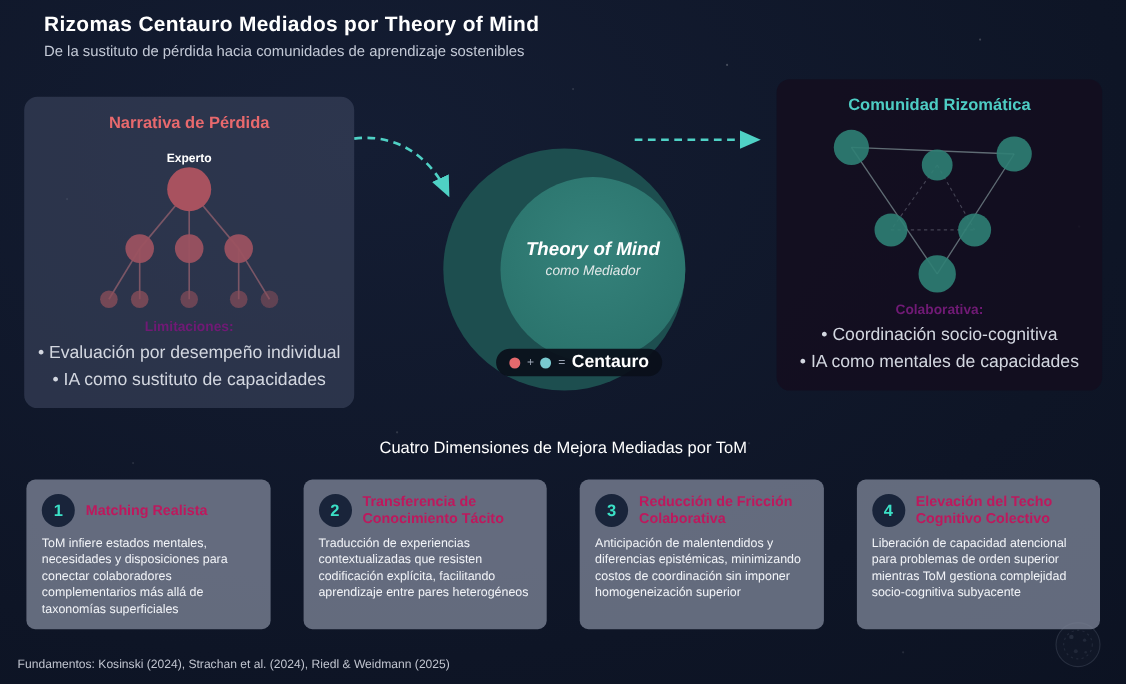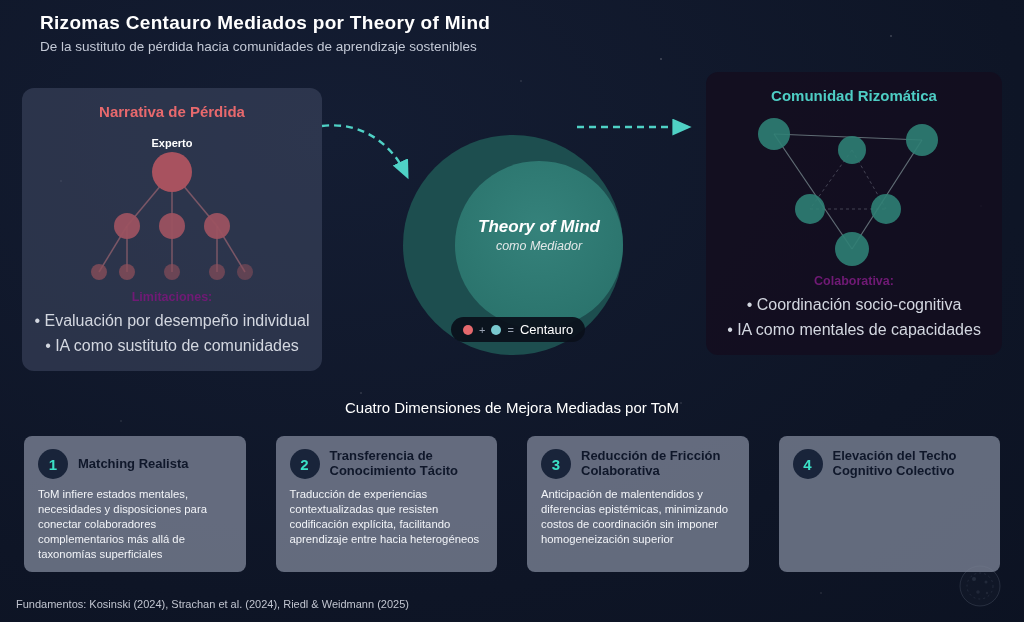--- a/index.html
+++ b/index.html
@@ -41,33 +41,33 @@
     display:flex;flex-direction:column;align-items:center;justify-content:center;
     text-align:center;padding-bottom:20px;box-sizing:border-box;}
   .tom-title{font-size:17px;font-weight:bold;}
   .tom-sub{font-size:12.5px;color:#e2e8e8;margin-top:2px;}
   .legend{position:absolute;left:451px;top:317px;height:25px;padding:0 12px;border-radius:13px;
     background:rgba(10,15,26,.92);display:flex;align-items:center;gap:6px;font-size:11px;z-index:4;}
   .dot{width:10px;height:10px;border-radius:50%;display:inline-block;}
   .dot-red{background:#e5696d;}
   .dot-teal{background:#79c9cf;}
   .legend .op{color:#9aa3b2;}
-  .legend .lbl{color:#fff;font-weight:normal;font-size:13px;}
+  .legend .lbl{color:#fff;font-weight:bold;font-size:16px;}
 
   .dims-heading{position:absolute;top:399px;left:0;width:100%;text-align:center;
     font-size:15px;font-weight:normal;z-index:2;}
   .cards{position:absolute;left:24px;top:436px;width:976px;display:grid;
     grid-template-columns:repeat(4,1fr);gap:30px;z-index:3;}
   .card{background:rgba(121,129,148,.8);border-radius:8px;padding:13px 14px;
     height:136px;box-sizing:border-box;}
   .card-head{display:flex;align-items:center;gap:10px;}
   .num{width:30px;height:30px;border-radius:50%;background:#19243a;color:#3be0c6;
     font-weight:bold;font-size:15px;display:flex;align-items:center;justify-content:center;
     flex:0 0 30px;}
-  .card-title{color:#0f172a;font-weight:bold;font-size:13px;line-height:1.15;}
+  .card-title{color:#be185d;font-weight:bold;font-size:13px;line-height:1.15;}
   .card-body{margin-top:8px;font-size:11.3px;line-height:1.32;color:#f2f4f8;}
 
   .footer{position:absolute;left:16px;bottom:12px;font-size:11px;color:#c0c4cf;z-index:2;}
   .watermark{position:absolute;right:20px;bottom:12px;opacity:.45;z-index:2;}
 </style>
 </head>
 <body>
 
 <div class="stars"></div>
 
@@ -106,21 +106,21 @@
     <circle cx="77" cy="146" r="8" fill="#8d4f5a" opacity="0.75"></circle>
     <circle cx="105" cy="146" r="8" fill="#8d4f5a" opacity="0.75"></circle>
     <circle cx="150" cy="146" r="8" fill="#8d4f5a" opacity="0.65"></circle>
     <circle cx="195" cy="146" r="8" fill="#8d4f5a" opacity="0.65"></circle>
     <circle cx="223" cy="146" r="8" fill="#8d4f5a" opacity="0.55"></circle>
     <text x="150" y="21" text-anchor="middle" font-size="11" font-weight="bold" fill="#ffffff">Experto</text>
   </svg>
   <div class="panel-foot">
     <div class="head">Limitaciones:</div>
     <div class="bullet">• Evaluación por desempeño individual</div>
-    <div class="bullet">• IA como sustituto de comunidades</div>
+    <div class="bullet">• IA como sustituto de capacidades</div>
   </div>
 </section>
 
 <div class="tom-circle">
   <div class="tom-inner">
     <div class="tom-title">Theory of Mind</div>
     <div class="tom-sub">como Mediador</div>
   </div>
 </div>
 <div class="legend">
@@ -166,34 +166,35 @@
       <div class="num">1</div>
       <div class="card-title">Matching Realista</div>
     </div>
     <div class="card-body">ToM infiere estados mentales, necesidades y disposiciones para conectar colaboradores complementarios más allá de taxonomías superficiales</div>
   </div>
   <div class="card">
     <div class="card-head">
       <div class="num">2</div>
       <div class="card-title">Transferencia de Conocimiento Tácito</div>
     </div>
-    <div class="card-body">Traducción de experiencias contextualizadas que resisten codificación explícita, facilitando aprendizaje entre hacia heterogéneos</div>
+    <div class="card-body">Traducción de experiencias contextualizadas que resisten codificación explícita, facilitando aprendizaje entre pares heterogéneos</div>
   </div>
   <div class="card">
     <div class="card-head">
       <div class="num">3</div>
       <div class="card-title">Reducción de Fricción Colaborativa</div>
     </div>
     <div class="card-body">Anticipación de malentendidos y diferencias epistémicas, minimizando costos de coordinación sin imponer homogeneización superior</div>
   </div>
   <div class="card">
     <div class="card-head">
       <div class="num">4</div>
       <div class="card-title">Elevación del Techo Cognitivo Colectivo</div>
     </div>
+    <div class="card-body">Liberación de capacidad atencional para problemas de orden superior mientras ToM gestiona complejidad socio-cognitiva subyacente</div>
   </div>
 </div>
 
 <div class="footer">Fundamentos: Kosinski (2024), Strachan et al. (2024), Riedl &amp; Weidmann (2025)</div>
 
 <svg class="watermark" width="48" height="48" viewBox="0 0 48 48">
   <circle cx="24" cy="24" r="20" fill="rgba(130,140,170,0.08)" stroke="rgba(200,210,230,0.3)" stroke-width="1"></circle>
   <circle cx="24" cy="24" r="13" fill="none" stroke="rgba(200,210,230,0.22)" stroke-width="1" stroke-dasharray="2 3"></circle>
   <circle cx="18" cy="17" r="2" fill="rgba(200,210,230,0.25)"></circle>
   <circle cx="30" cy="20" r="1.5" fill="rgba(200,210,230,0.22)"></circle>

